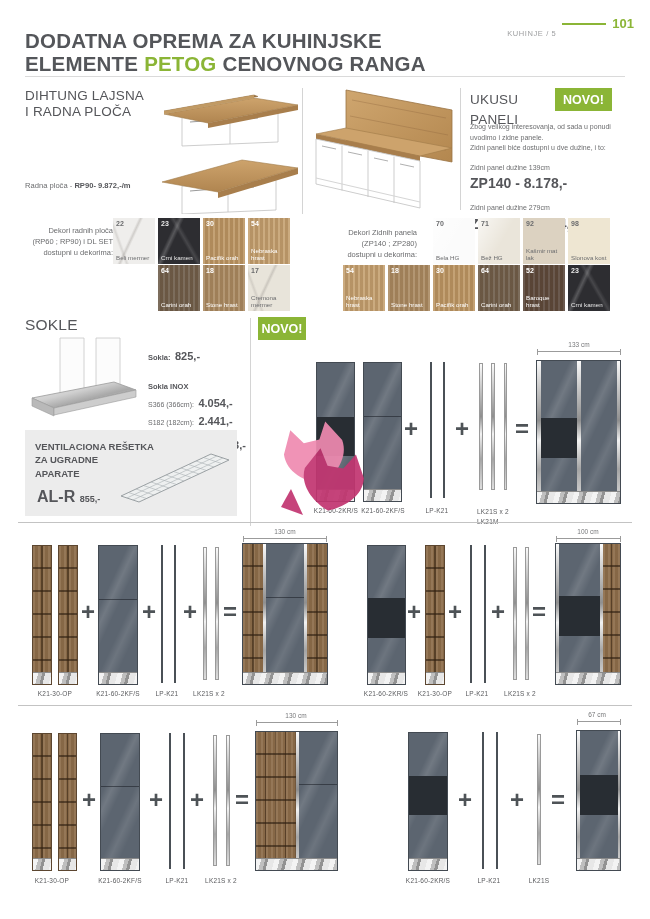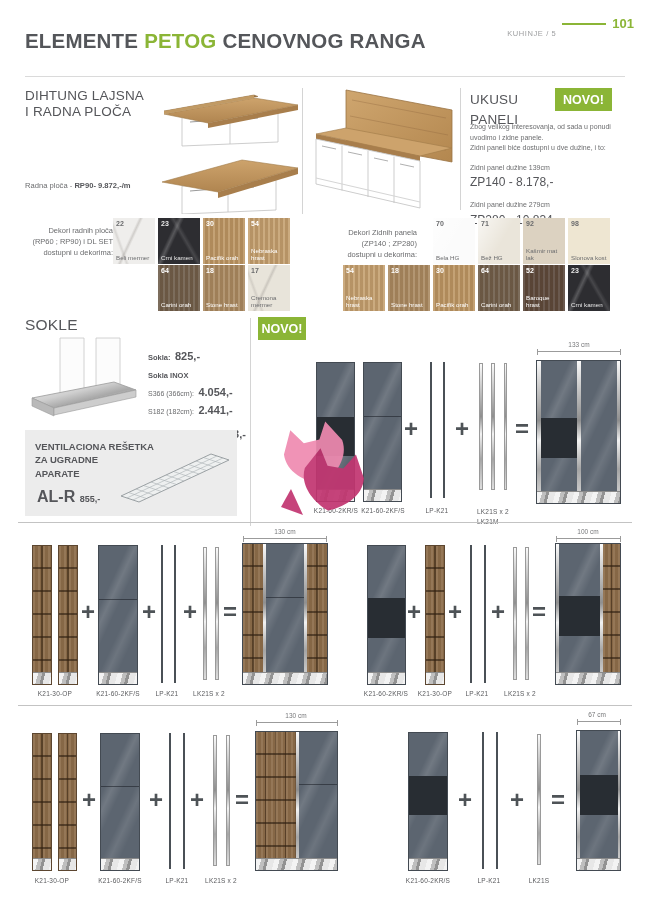--- a/index.html
+++ b/index.html
@@ -16,21 +16,21 @@
   .title .hl { color:var(--accent,#8bb536); }
   .rule { position:absolute; left:25px; top:76px; width:600px; height:1px; background:#dadada; }
 
   .vdiv { position:absolute; width:1px; background:#d4d4d4; }
   .hdiv { position:absolute; height:1px; background:#c3c3c3; }
 
   .h-sec { position:absolute; font-weight:normal; color:#55565a; font-size:13.5px; line-height:1.2; letter-spacing:.2px; }
   .h-sec2 { font-size:15.5px; }
   .txt { font-size:7.6px; color:#6b6c6e; line-height:1.5; }
   .txt b { color:#55565a; }
-  .pv { font-weight:normal; font-size:12px; color:#55565a; }
+  .pv { font-weight:bold; font-size:14px; color:#55565a; }
   .cap { position:absolute; text-align:right; font-size:7.5px; color:#6b6c6e; line-height:1.45; }
 
   
   .sw { position:absolute; width:42px; height:46px; }
   .sw-num { position:absolute; top:2px; left:3px; font-size:7px; font-weight:bold; }
   .sw-name { position:absolute; bottom:2px; left:3px; right:1px; font-size:6.2px; line-height:1.1; }
   .sw-wood { background-image:repeating-linear-gradient(90deg, rgba(255,255,255,.10) 0 2px, rgba(90,60,30,.14) 2px 5px); }
   .sw-stone { background-image:linear-gradient(115deg, transparent 30%, rgba(255,255,255,.20) 36%, transparent 42%), linear-gradient(60deg, transparent 55%, rgba(255,255,255,.12) 60%, transparent 66%); }
   .sw-marble { background-image:linear-gradient(115deg, transparent 40%, rgba(150,145,140,.35) 44%, transparent 48%), linear-gradient(70deg, transparent 20%, rgba(150,145,140,.25) 24%, transparent 28%); }
   .sw-gloss { background-image:linear-gradient(120deg, rgba(255,255,255,.7) 0%, rgba(255,255,255,0) 55%); }
@@ -79,20 +79,21 @@
 <body>
 
 <div class="page">
 
   <div class="crumb">
     <span class="crumb-t">KUHINJE / 5</span>
     <span class="crumb-line"></span>
     <span class="crumb-n">101</span>
   </div>
   <div class="title">
+    <div>DODATNA OPREMA ZA KUHINJSKE</div>
     <div><span>ELEMENTE </span><span class="hl">PETOG</span><span> CENOVNOG RANGA</span></div>
   </div>
   <div class="rule"></div>
 
   <div class="h-sec" style="left:25px;top:88px">
     <div>DIHTUNG LAJSNA</div>
     <div>I RADNA PLOČA</div>
   </div>
   <div class="abs txt" style="left:25px;top:180px;width:140px">
     <div><span>Radna ploča - </span><b>RP90- 9.872,-/m</b></div>
@@ -261,21 +262,21 @@
         </linearGradient>
       </defs>
     <polygon points="34,2 58,2 58,56 34,60" fill="#fcfcfc" stroke="#c6c6c6" stroke-width=".8"></polygon>
     <polygon points="70,2 94,2 94,52 70,56" fill="#fcfcfc" stroke="#c6c6c6" stroke-width=".8"></polygon>
     <polygon points="6,62 88,46 110,54 28,72" fill="url(#met1)" stroke="#9a9a9a" stroke-width=".8"></polygon>
     <polygon points="6,62 28,72 28,80 6,70" fill="#b9b9b9" stroke="#9a9a9a" stroke-width=".6"></polygon>
     <polygon points="28,72 110,54 110,61 28,79" fill="#cdcdcd" stroke="#9a9a9a" stroke-width=".6"></polygon>
   </svg>
   <div class="abs" style="left:148px;top:346px;width:105px">
     <div><b style="font-size:7.5px">Sokla:</b> <b style="font-size:11px">825,-</b></div>
-    <div style=""><b style="font-size:7.5px">Sokla INOX</b></div>
+    <div style="margin-top:11px"><b style="font-size:7.5px">Sokla INOX</b></div>
     <div><span style="font-size:7px;color:#6b6c6e">S366 (366cm):</span> <b style="font-size:11px">4.054,-</b></div>
     <div><span style="font-size:7px;color:#6b6c6e">S182 (182cm):</span> <b style="font-size:11px">2.441,-</b></div>
     <div style="margin-top:6px"><b style="font-size:7.5px">Bočna sokla SB:</b> <b style="font-size:11px">1.173,-</b></div>
   </div>
 
   <div class="ventbox">
     <div class="vent-t">
       <div>VENTILACIONA REŠETKA</div>
       <div>ZA UGRADNE</div>
       <div>APARATE</div>

